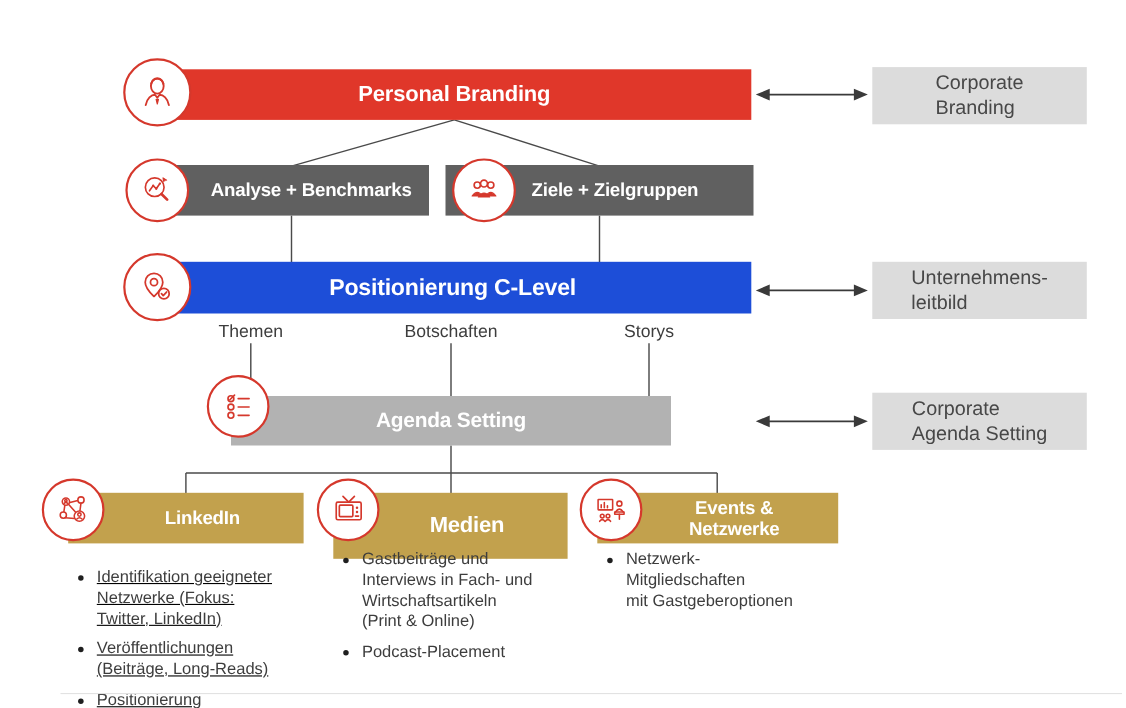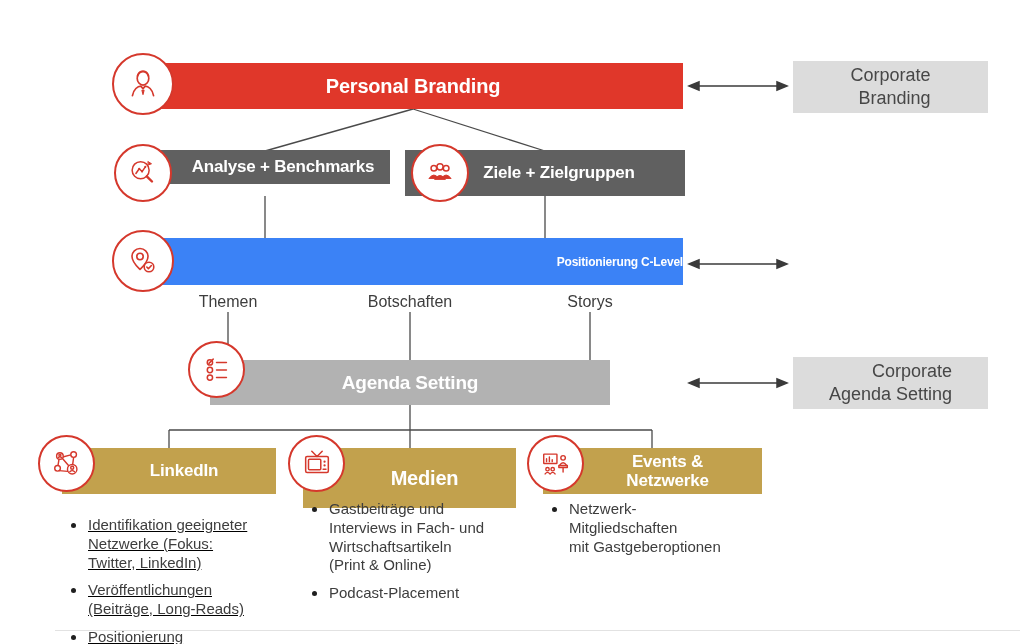--- a/index.html
+++ b/index.html
@@ -8,28 +8,28 @@
   #canvas { position:relative; width:1024px; height:644px; background:#fff; overflow:hidden; }
 
   #connector-svg { position:absolute; left:0; top:0; z-index:0; }
 
   .bar { position:absolute; display:flex; align-items:center; justify-content:center;
          color:#fff; font-weight:bold; z-index:1; letter-spacing:-0.2px; }
   .icon-circle { position:absolute; background:#fff; border:2px solid #d5382c; border-radius:50%;
                  display:flex; align-items:center; justify-content:center; z-index:2; }
   .icon-circle svg { display:block; }
   .side-box { position:absolute; background:#dcdcdc; color:#474747; display:flex; align-items:center;
-              justify-content:center; text-align:right; font-size:18px; line-height:1.28;
+              justify-content:center; text-align:left; font-size:18px; line-height:1.28;
               white-space:pre-line; z-index:1; }
   .sub-label { position:absolute; font-size:16px; color:#3d3d3d; text-align:center; z-index:1; }
 
   #pb-box       { left:143px; top:63px;  width:540px; height:46px; background:#e0372a; font-size:20px; }
-  #analyse-box  { left:140px; top:150px; width:250px; height:34px; background:#606060; font-size:17px; padding-left:36px; }
+  #analyse-box  { left:140px; top:150px; width:250px; height:46px; background:#606060; font-size:17px; padding-left:36px; }
   #ziele-box    { left:405px; top:150px; width:280px; height:46px; background:#606060; font-size:17px; padding-left:28px; }
-  #pos-box      { left:140px; top:238px; width:543px; height:47px; background:#3b82f6; font-size:12px;justify-content:flex-end; }
+  #pos-box      { left:140px; top:238px; width:543px; height:47px; background:#1d4ed8; font-size:21px; }
   #agenda-box   { left:210px; top:360px; width:400px; height:45px; background:#b2b2b2; font-size:19px; }
   #linkedin-box { left:62px;  top:448px; width:214px; height:46px; background:#c2a14d; font-size:17px; padding-left:30px; }
   #medien-box   { left:303px; top:448px; width:213px; height:60px; background:#c2a14d; font-size:20px; padding-left:30px; }
   #events-box   { left:543px; top:448px; width:219px; height:46px; background:#c2a14d; font-size:17px; padding-left:30px;
                   text-align:center; line-height:1.12; white-space:pre-line; }
 
   #pb-icon       { left:112px; top:53px;  width:62px; height:62px; }
   #analyse-icon  { left:114px; top:144px; width:58px; height:58px; }
   #ziele-icon    { left:411px; top:144px; width:58px; height:58px; }
   #pos-icon      { left:112px; top:230px; width:62px; height:62px; }
@@ -143,20 +143,24 @@
     <span>Positionierung C-Level</span>
   </div>
   <div class="icon-circle" id="pos-icon">
     <svg width="36" height="36" viewBox="0 0 36 36" fill="none" stroke="#d5382c" stroke-width="1.6" stroke-linecap="round" stroke-linejoin="round">
       <path d="M15,5.5 c-4.5,0 -8,3.5 -8,8 c0,5.5 5.5,10.5 8,13 c2.5,-2.5 8,-7.5 8,-13 c0,-4.5 -3.5,-8 -8,-8 z"></path>
       <circle cx="15" cy="13.5" r="3.2"></circle>
       <circle cx="24" cy="24" r="4.8" fill="#ffffff"></circle>
       <path d="M21.8,24 l1.6,1.7 l3,-3.2"></path>
     </svg>
   </div>
+  <div class="side-box" id="leitbild-box">
+    <span>Unternehmens-
+leitbild</span>
+  </div>
 
   <div class="sub-label" id="label-themen">
     <span>Themen</span>
   </div>
   <div class="sub-label" id="label-botschaften">
     <span>Botschaften</span>
   </div>
   <div class="sub-label" id="label-storys">
     <span>Storys</span>
   </div>

